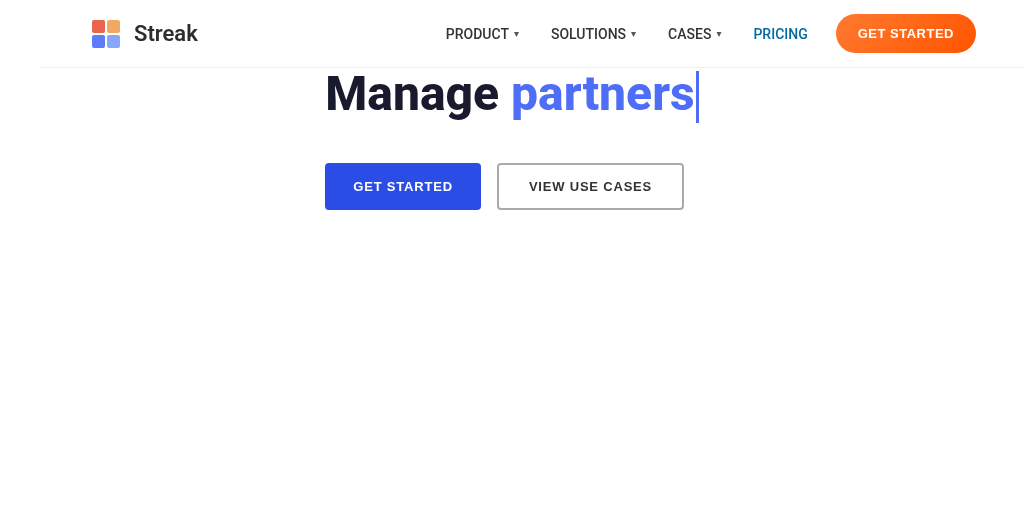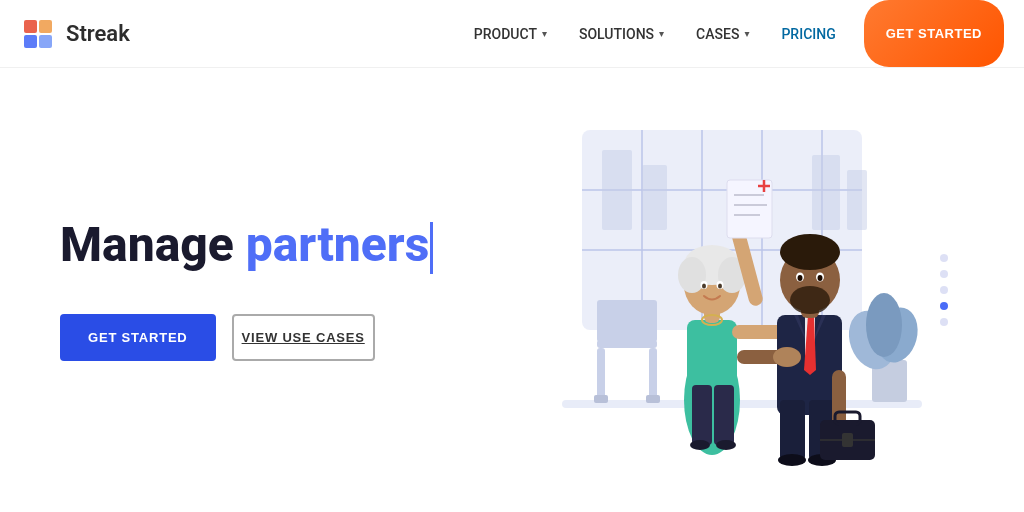--- a/index.html
+++ b/index.html
@@ -9,26 +9,28 @@
       background: #fff;
       width: 1024px;
       height: 512px;
       overflow: hidden;
       position: relative;
     }
 
     
     .navbar {
       display: flex;
-      padding: 0 20px;
+      align-items: center;
+      padding: 0 48px;
       height: 68px;
       border-bottom: 1px solid #f0f0f0;
       background: #fff;
       position: relative;
       z-index: 10;
+      margin-left: 40px;
     }
 
     .logo-area {
       display: flex;
       align-items: center;
       gap: 10px;
       margin-right: auto;
     }
 
     .logo-icon {
@@ -86,20 +88,21 @@
     }
 
     
     .hero {
       display: flex;
       align-items: center;
       height: calc(512px - 68px);
       padding: 0 60px 0 60px;
       position: relative;
       overflow: hidden;
+      flex-direction: column;
     }
 
     .hero-left {
       flex: 0 0 420px;
       z-index: 2;
     }
 
     .hero-title {
       font-size: 48px;
       font-weight: 800;
@@ -138,27 +141,26 @@
       cursor: pointer;
       letter-spacing: 0.8px;
       white-space: nowrap;
     }
 
     .btn-secondary {
       background: transparent;
       color: #333;
       border: 2px solid #aaa;
       border-radius: 4px;
-      padding: 14px 8px;
+      padding: 14px 30px;
       font-size: 13px;
       font-weight: 700;
       cursor: pointer;
       letter-spacing: 0.8px;
       white-space: nowrap;
-      text-decoration: underline;
     }
 
     
     .hero-right {
       flex: 1;
       position: relative;
       height: 100%;
       display: flex;
       align-items: center;
       justify-content: center;

